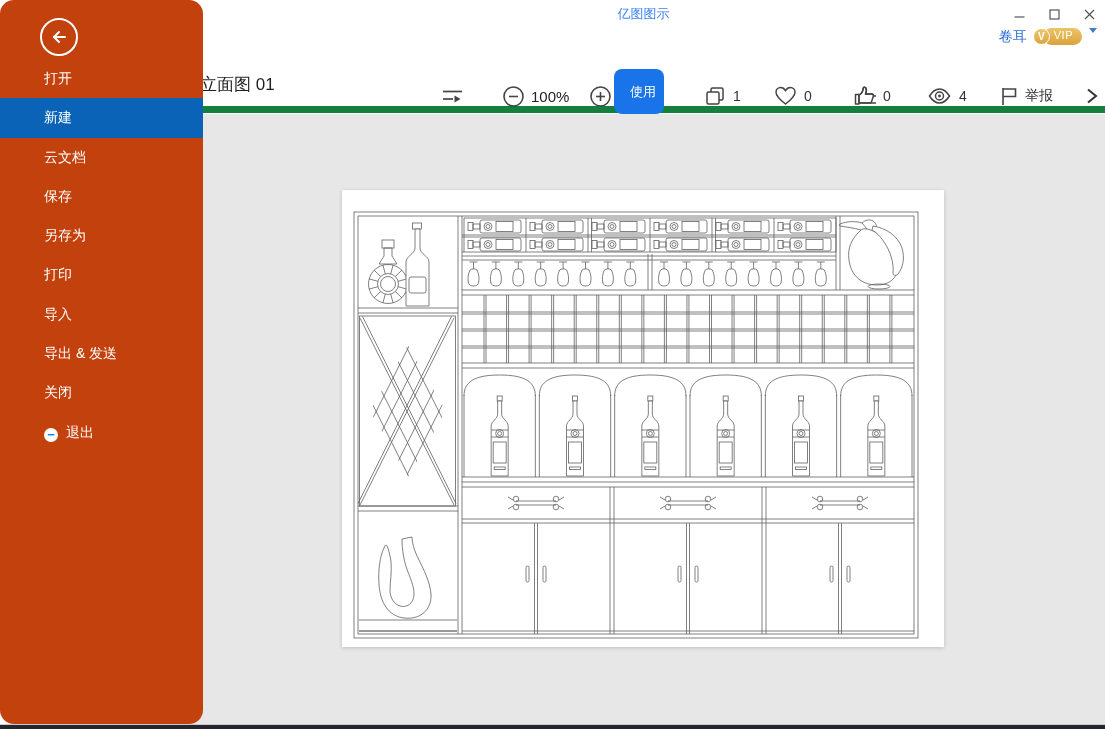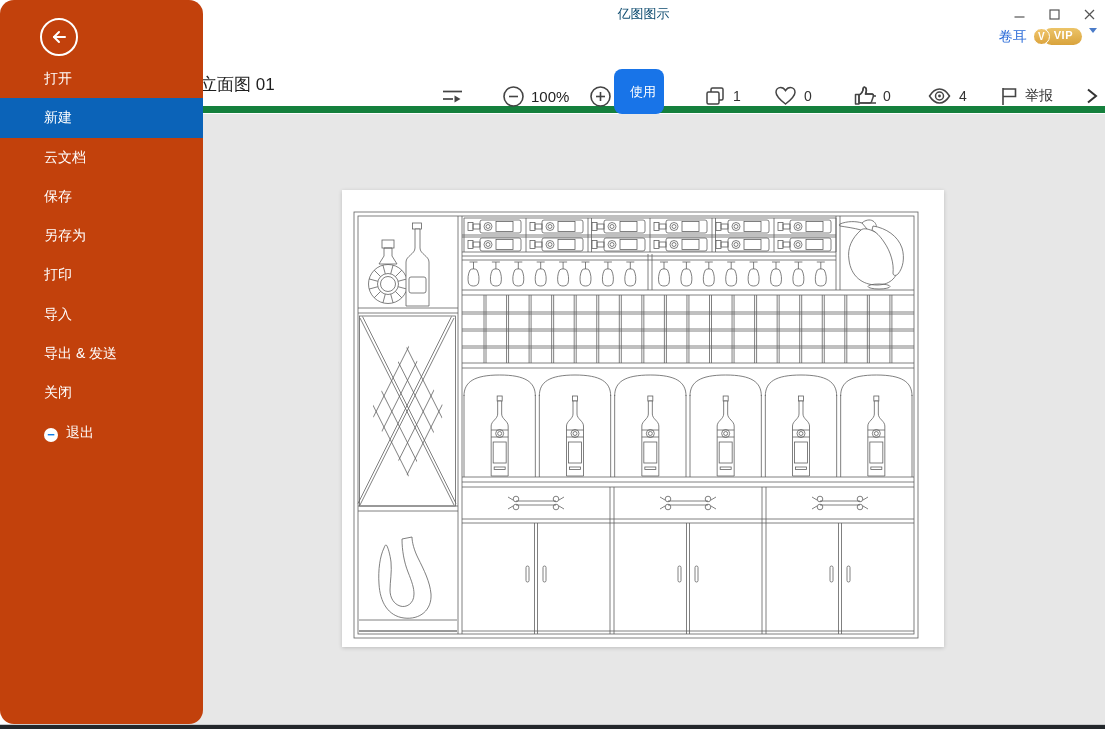--- a/index.html
+++ b/index.html
@@ -9,31 +9,31 @@
   
   .sidebar { position:absolute; left:0; top:0; width:203px; height:724px; background:#c2410c; color:#fff; z-index:5;border-radius:14px; }
   .back-btn { position:absolute; left:40px; top:18px; width:38px; height:38px; border:2px solid #fff; border-radius:50%; display:flex; align-items:center; justify-content:center; cursor:pointer; }
   .side-items { position:absolute; top:59px; left:0; right:0; }
   .side-item { height:39.3px; line-height:39.3px; padding-left:44px; font-size:14px; cursor:pointer; white-space:nowrap; }
   .side-item.active { background:#0b63b8; }
   .side-item .exit-ico { display:inline-block; width:14px; height:14px; background:#fff; color:#0b7ce8; border-radius:50%; font-size:13px; line-height:13px; text-align:center; font-weight:bold; margin-right:8px; vertical-align:-2px; }
 
   
   .titlebar { position:absolute; left:182px; top:0; right:0; height:28px; background:#fff; }
-  .title-text { position:absolute; left:0; right:0; top:0; height:28px; line-height:28px; text-align:center; font-size:13px; color:#0c4a6e; }
+  .title-text { position:absolute; left:0; right:0; top:0; height:28px; line-height:28px; text-align:center; font-size:13px; color:#3b82f6; }
   .win-controls { position:absolute; right:10px; top:0; height:28px; display:flex; align-items:center; gap:24px; }
   .win-btn { color:#555; cursor:pointer; display:flex; align-items:center; }
 
   
   .userrow { position:absolute; left:182px; top:28px; right:0; height:28px; background:#fff; }
   .user-wrap { position:absolute; right:8px; top:0; height:28px; display:flex; align-items:flex-start; gap:2px; }
   .username { color:#2a6bd8; font-size:14px; cursor:pointer; }
   .vip-badge { display:flex; align-items:center; cursor:pointer; margin-left:4px; }
   .vip-circle { width:17px; height:17px; border-radius:50%; background:linear-gradient(#f0c66d,#dca43e); border:1.5px solid #fff; color:#fff; font-size:10px; font-weight:bold; display:flex; align-items:center; justify-content:center; z-index:2; }
-  .vip-pill { margin-left:-7px; padding:1px 9px 4px 11px; background:linear-gradient(#ecc468,#d9a33c); border-radius:9px; color:#fff; font-size:11px; font-weight:bold; letter-spacing:0.5px; }
+  .vip-pill { margin-left:-7px; padding:1px 9px 4px 11px; background:linear-gradient(#ecc468,#d9a33c); border-radius:9px; color:#fff; font-size:11px; font-weight:normal; letter-spacing:0.5px; }
   .vip-caret { width:0; height:0; border-left:4px solid transparent; border-right:4px solid transparent; border-top:5px solid #4a7bc8; margin-left:5px; cursor:pointer; }
 
   
   .toolbar { position:absolute; left:182px; top:56px; right:0; height:57px; background:#fff; border-bottom:7px solid #15803d; }
   .doc-title { position:absolute; left:18px; top:17px; font-size:17px; color:#1f1f1f; }
   .tb { position:absolute; top:12px; height:56px; display:flex; align-items:center; color:#333;justify-content:flex-end; }
   .tb svg { display:block; }
   .tb-count { font-size:14px; color:#333; margin-left:7px; }
   .icon-btn { cursor:pointer; display:flex; align-items:center; }
   .use-btn { position:absolute; left:432px; top:13px; width:50px; height:45px; background:#1874e8; color:#fff; font-size:13px; border:none; border-radius:8px; cursor:pointer;padding-left:8px; }

